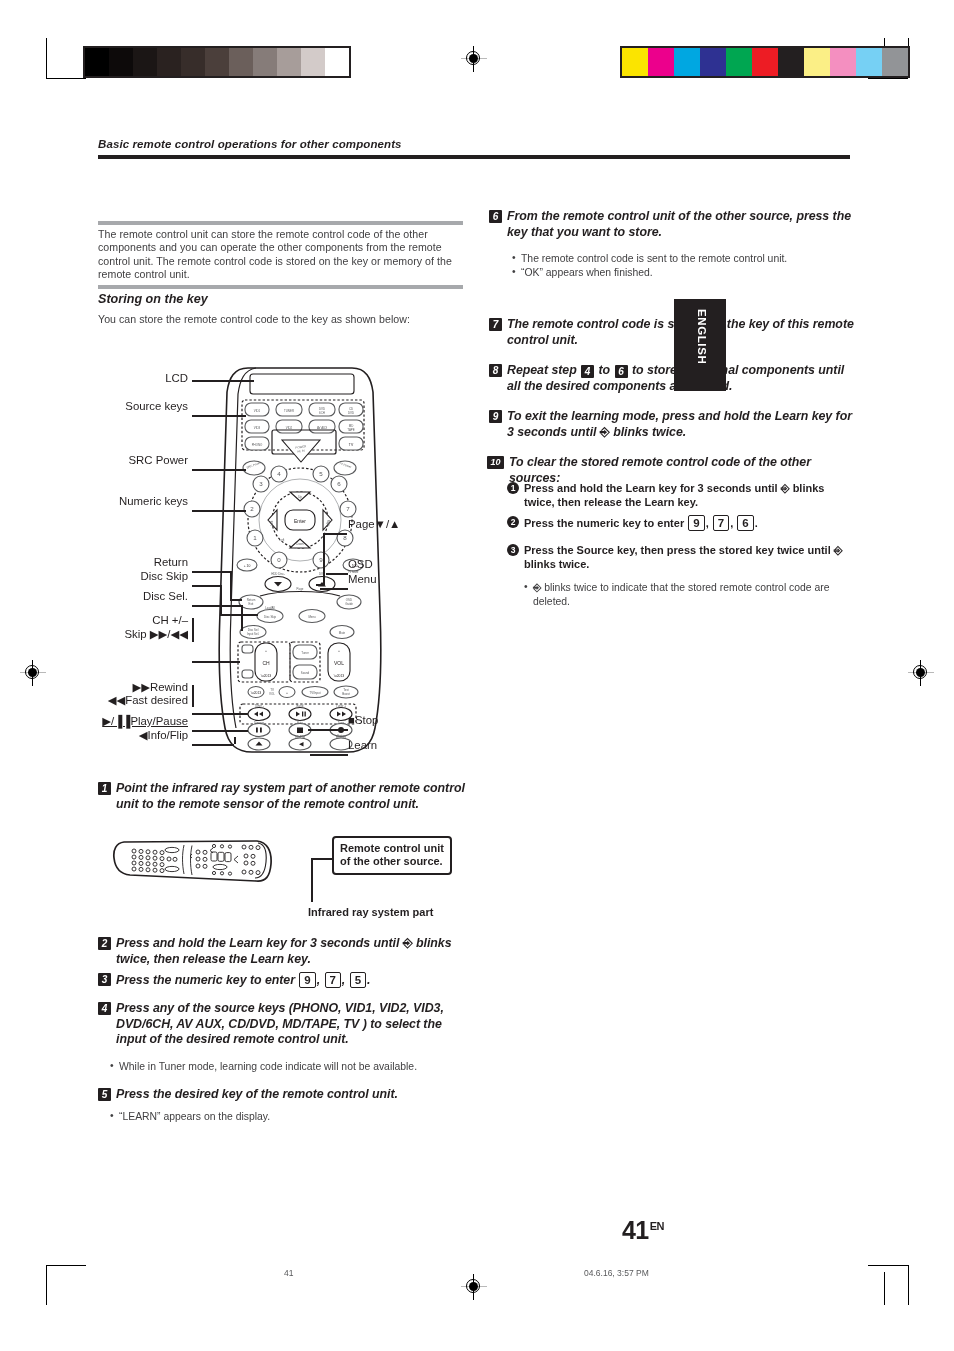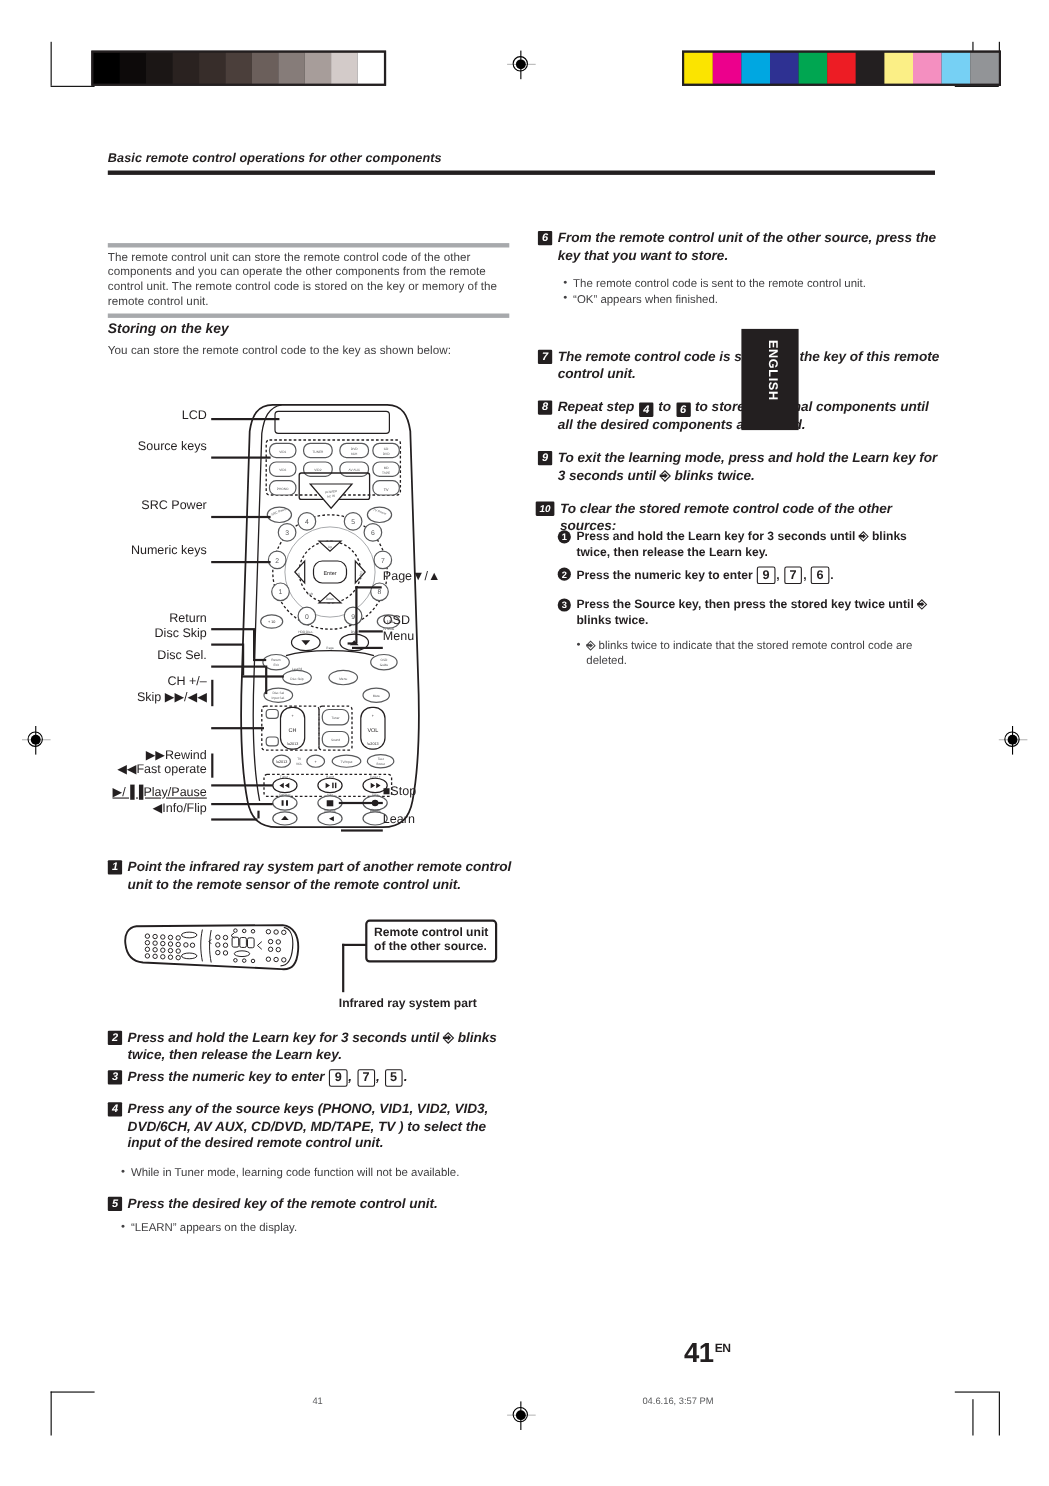--- a/index.html
+++ b/index.html
@@ -416,21 +416,21 @@
     <div class="calL" style="left:-34px;top:228px;width:92px;">Disc Sel.</div>
     <div class="lead" style="left:62px;top:243px;width:49px;"></div>
     <div class="leadv" style="left:111px;top:243px;height:26px;"></div>
 
     <div class="calL" style="left:-24px;top:252px;width:82px;">CH +/–</div>
     <div class="calL" style="left:-44px;top:266px;width:102px;">Skip ▶▶/◀◀</div>
     <div class="leadv" style="left:62px;top:256px;height:24px;width:2px;"></div>
     <div class="lead" style="left:62px;top:299px;width:48px;"></div>
 
     <div class="calL" style="left:-50px;top:319px;width:108px;">▶▶Rewind</div>
-    <div class="calL" style="left:-62px;top:332px;width:120px;">◀◀Fast operate</div>
+    <div class="calL" style="left:-62px;top:332px;width:120px;">◀◀Fast desired</div>
     <div class="leadv" style="left:62px;top:323px;height:22px;width:2px;"></div>
     <div class="lead" style="left:62px;top:351px;width:56px;"></div>
 
     <div class="calL" style="left:-64px;top:353px;width:122px;text-decoration:underline;">▶/▐▐Play/Pause</div>
     <div class="lead" style="left:62px;top:368px;width:56px;"></div>
 
     <div class="calL" style="left:-52px;top:367px;width:110px;">◀Info/Flip</div>
     <div class="lead" style="left:62px;top:382px;width:42px;"></div>
     <div class="leadv" style="left:104px;top:375px;height:7px;"></div>
 
@@ -549,21 +549,21 @@
       <span class="key">7</span>,
       <span class="key">5</span><span>.</span>
     </span>
   </div>
 
   <div class="step" style="left:98px;top:1001px;width:370px;">
     <span class="num">4</span>
     <span class="steptxt">Press any of the source keys (PHONO, VID1, VID2, VID3, DVD/6CH, AV AUX, CD/DVD, MD/TAPE, TV ) to select the input of the desired remote control unit.</span>
   </div>
   <div class="bullets" style="left:110px;top:1060px;width:352px;">
-    <div>While in Tuner mode, learning code function will not be available.</div>
+    <div>While in Tuner mode, learning code indicate will not be available.</div>
   </div>
 
   <div class="step" style="left:98px;top:1087px;width:370px;">
     <span class="num">5</span>
     <span class="steptxt">Press the desired key of the remote control unit.</span>
   </div>
   <div class="bullets" style="left:110px;top:1110px;width:352px;">
     <div>“LEARN” appears on the display.</div>
   </div>
 

